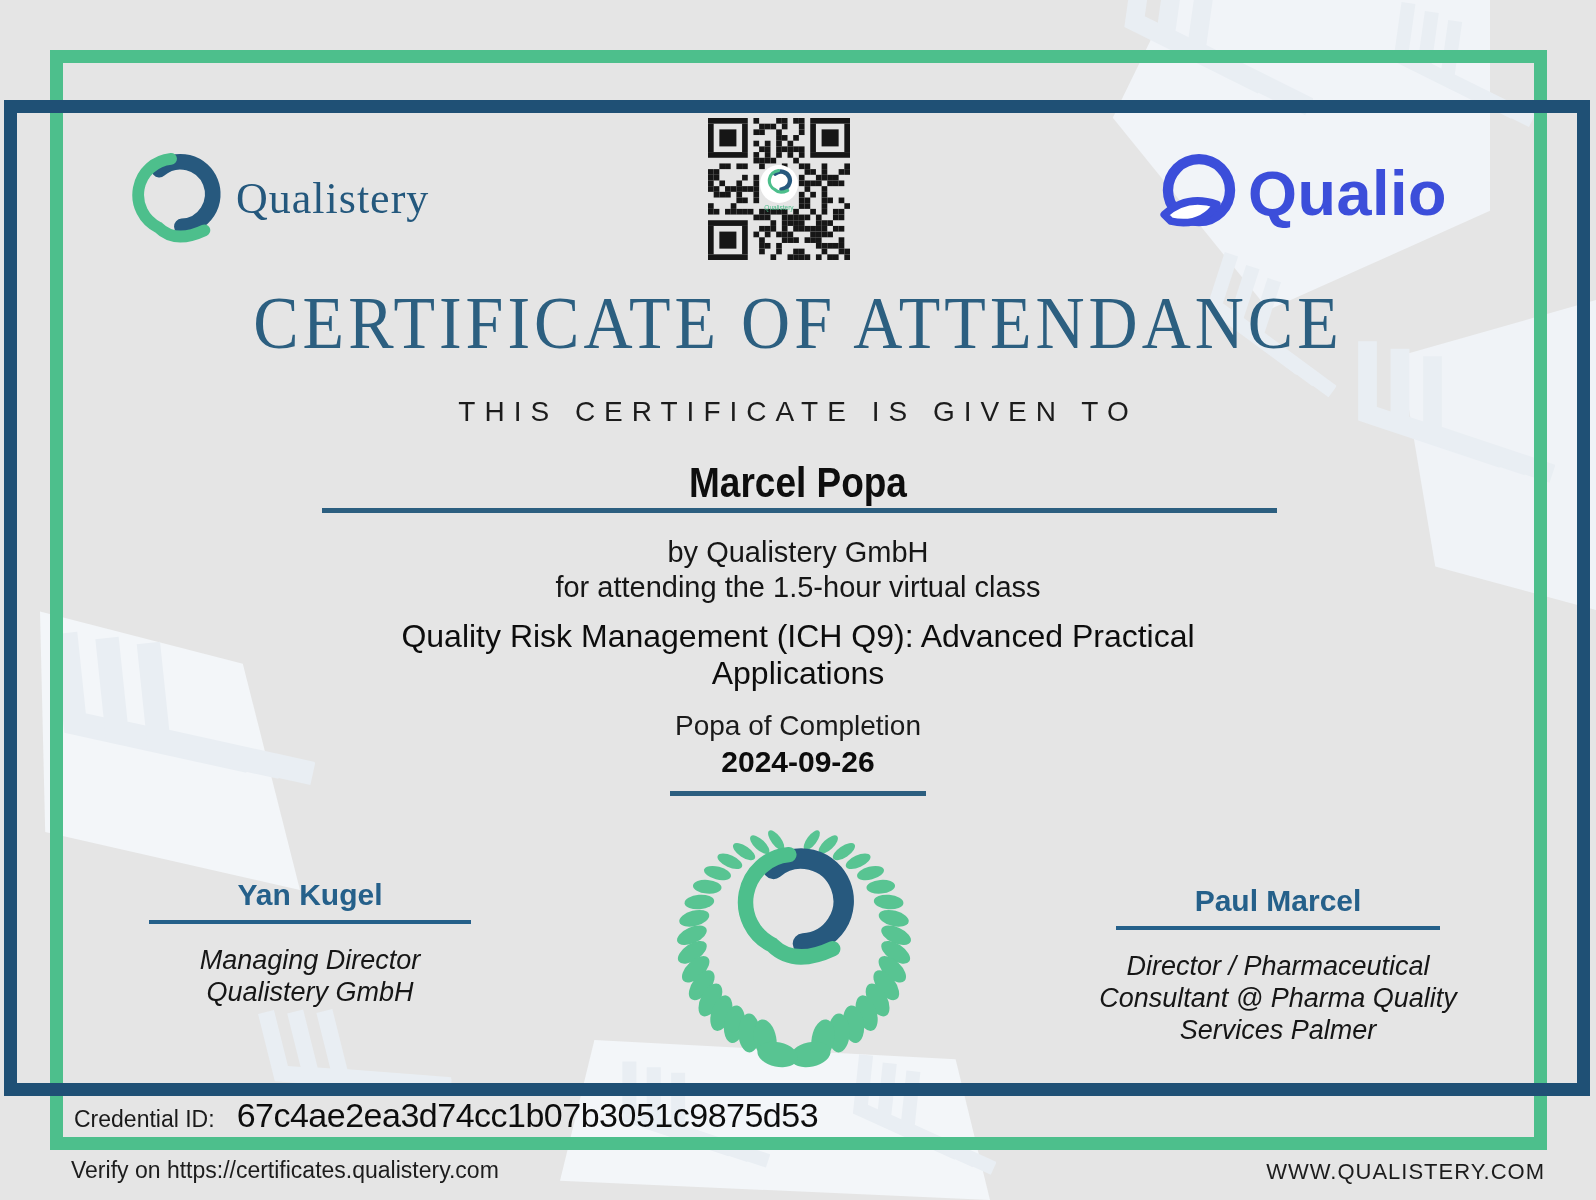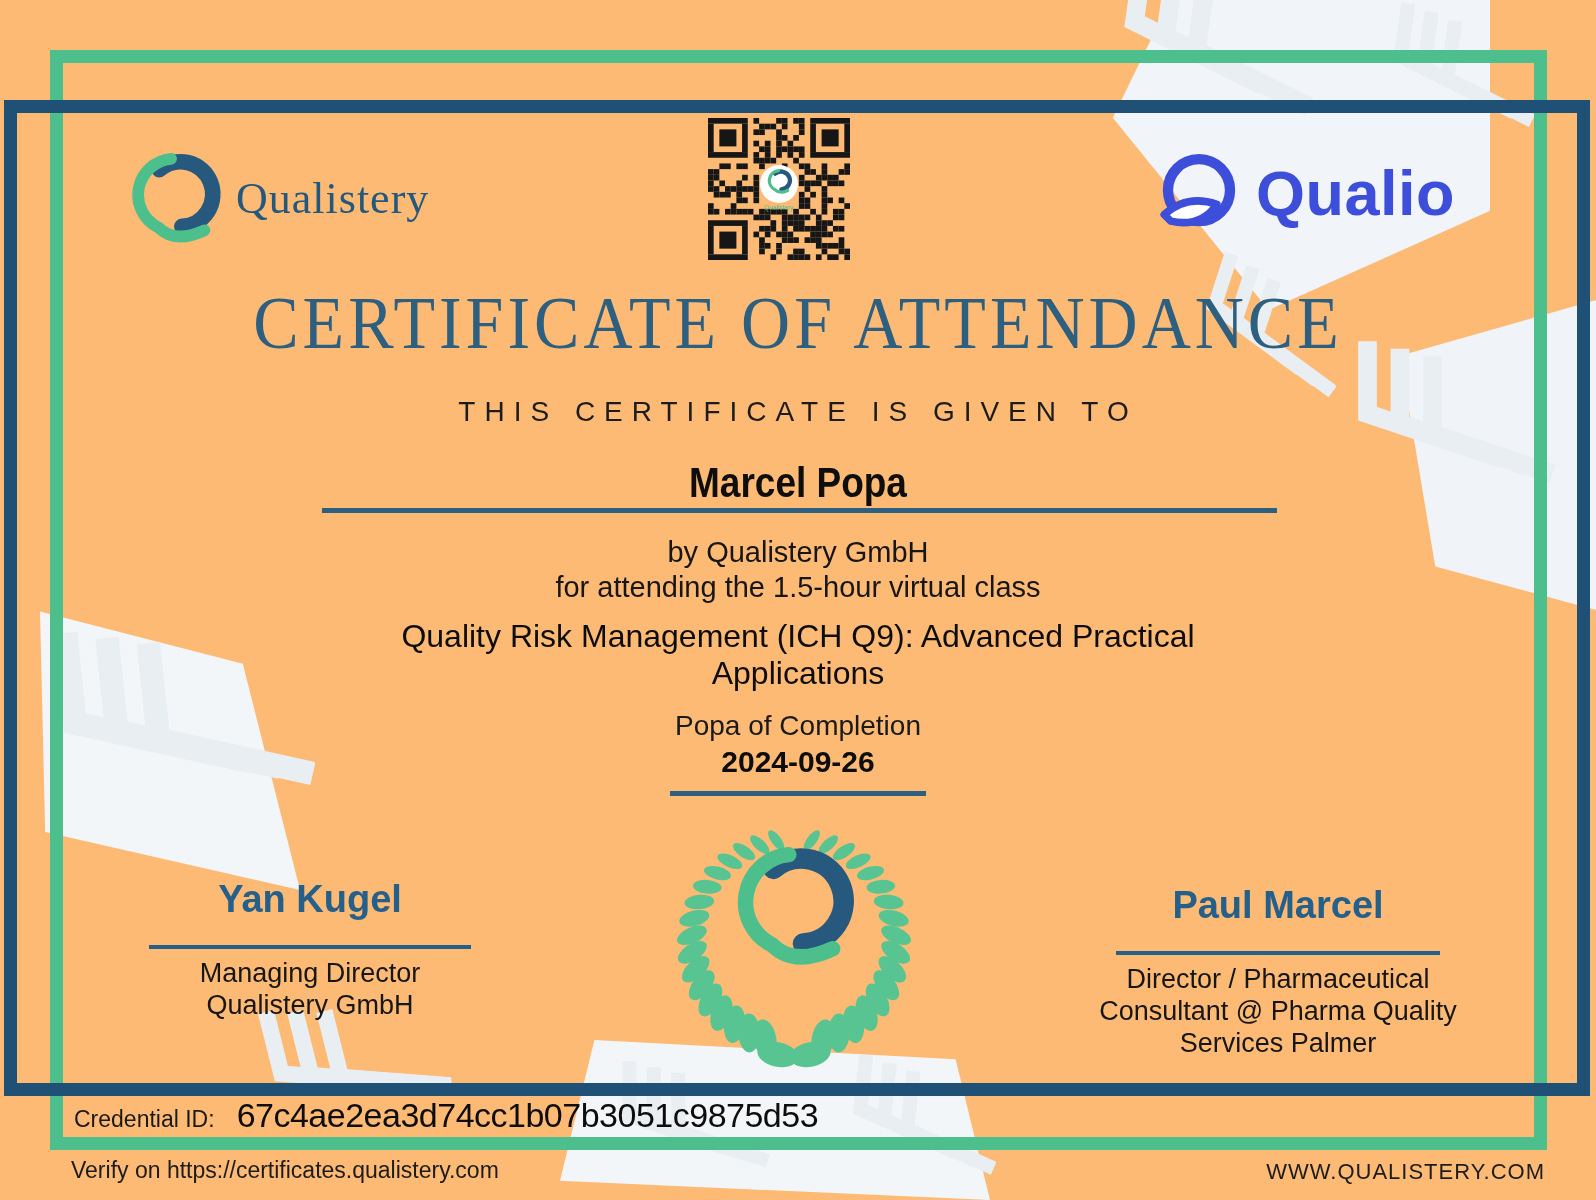--- a/index.html
+++ b/index.html
@@ -1,18 +1,18 @@
 <!DOCTYPE html>
 <html><head>
 <meta charset="utf-8">
 <style>
   * { margin:0; padding:0; box-sizing:border-box; }
   html,body { width:1596px; height:1200px; background:#fff; overflow:hidden;
               font-family:"Liberation Sans", sans-serif; }
-  .stage { position:relative; width:1596px; height:1200px; background:#fdba74; }
+  .stage { position:relative; width:1596px; height:1200px; background:#e5e5e5; }
 
   
   .wm { position:absolute; z-index:0; }
   .blob { position:absolute; z-index:0; }
 
   
   .frame-green { position:absolute; left:50px; top:50px; width:1497px; height:1100px;
                  border:13px solid #4DBF8C; z-index:1; }
   .frame-blue  { position:absolute; left:4px; top:100px; width:1586px; height:996px;
                  border:13px solid #1F5075; z-index:2; }
@@ -20,21 +20,21 @@
   .content { position:absolute; inset:0; z-index:3; }
 
   
   .qualistery-logo { position:absolute; left:126px; top:146px; display:flex; align-items:center; gap:12px; }
   .qualistery-logo svg { width:98px; height:104px; }
   .qualistery-logo .wordmark { font-family:"Liberation Serif", serif; font-size:44px; color:#24587D; letter-spacing:1px; }
 
   .qr-wrap { position:absolute; left:708px; top:118px; width:142px; height:146px; }
   .qr-wrap svg { width:142px; height:146px; }
 
-  .qualio-logo { position:absolute; left:1152px; top:146px; display:flex; align-items:center; gap:10px; }
+  .qualio-logo { position:absolute; left:1152px; top:146px; display:flex; align-items:center; gap:2px; }
   .qualio-logo svg { width:94px; height:94px; }
   .qualio-logo .wordmark { font-size:63px; font-weight:700; color:#3C4EDA; letter-spacing:0.5px; }
 
   
   .title { position:absolute; left:0; right:0; top:280px; text-align:center;
            font-family:"Liberation Serif", serif; font-size:68px; color:#2C5F80;
            letter-spacing:4px; transform:scaleY(1.1); transform-origin:center top; white-space:nowrap; }
   .tagline { position:absolute; left:0; right:0; top:380px; text-align:center;
              font-size:28px; letter-spacing:9px; color:#1c1c1c;margin-top:16px; }
 
@@ -54,26 +54,26 @@
   .date-line  { position:absolute; left:50%; transform:translateX(-50%); top:791px; width:256px; height:5px; background:#2C5F80; }
 
   
   .seal { position:absolute; left:663px; top:808px; width:262px; height:266px; }
   .seal svg { width:100%; height:100%; }
 
   
   .sig { position:absolute; text-align:center; }
   .sig-left  { left:95px;  top:878px; width:430px; }
   .sig-right { left:1060px; top:884px; width:436px; }
-  .sig-name { font-size:38px; font-weight:700; color:#25608A; padding-bottom:24px; }
+  .sig-name { font-size:30px; font-weight:700; color:#25608A; padding-bottom:8px; }
   .sig-rule { height:4px; background:#25608A; margin:0 auto; }
   .sig-left  .sig-rule { width:322px; }
   .sig-right .sig-rule { width:324px; }
   .sig-role { font-size:27px; color:#161616; line-height:32px; }
-  .sig-roles { padding-top:8px; }
+  .sig-roles { padding-top:20px;font-style:italic; }
 
   
   .credential { position:absolute; left:74px; top:1096px; display:flex; align-items:baseline; gap:22px; }
   .cred-label { font-size:23px; color:#1a1a1a; }
   .cred-value { font-size:34px; color:#0d0d0d; letter-spacing:-0.5px; }
 
   .verify { position:absolute; left:71px; top:1157px; font-size:23px; color:#1c1c1c; }
   .website { position:absolute; right:51px; top:1159px; font-size:22px; color:#1c1c1c; letter-spacing:1px; }
 </style>
 </head>

